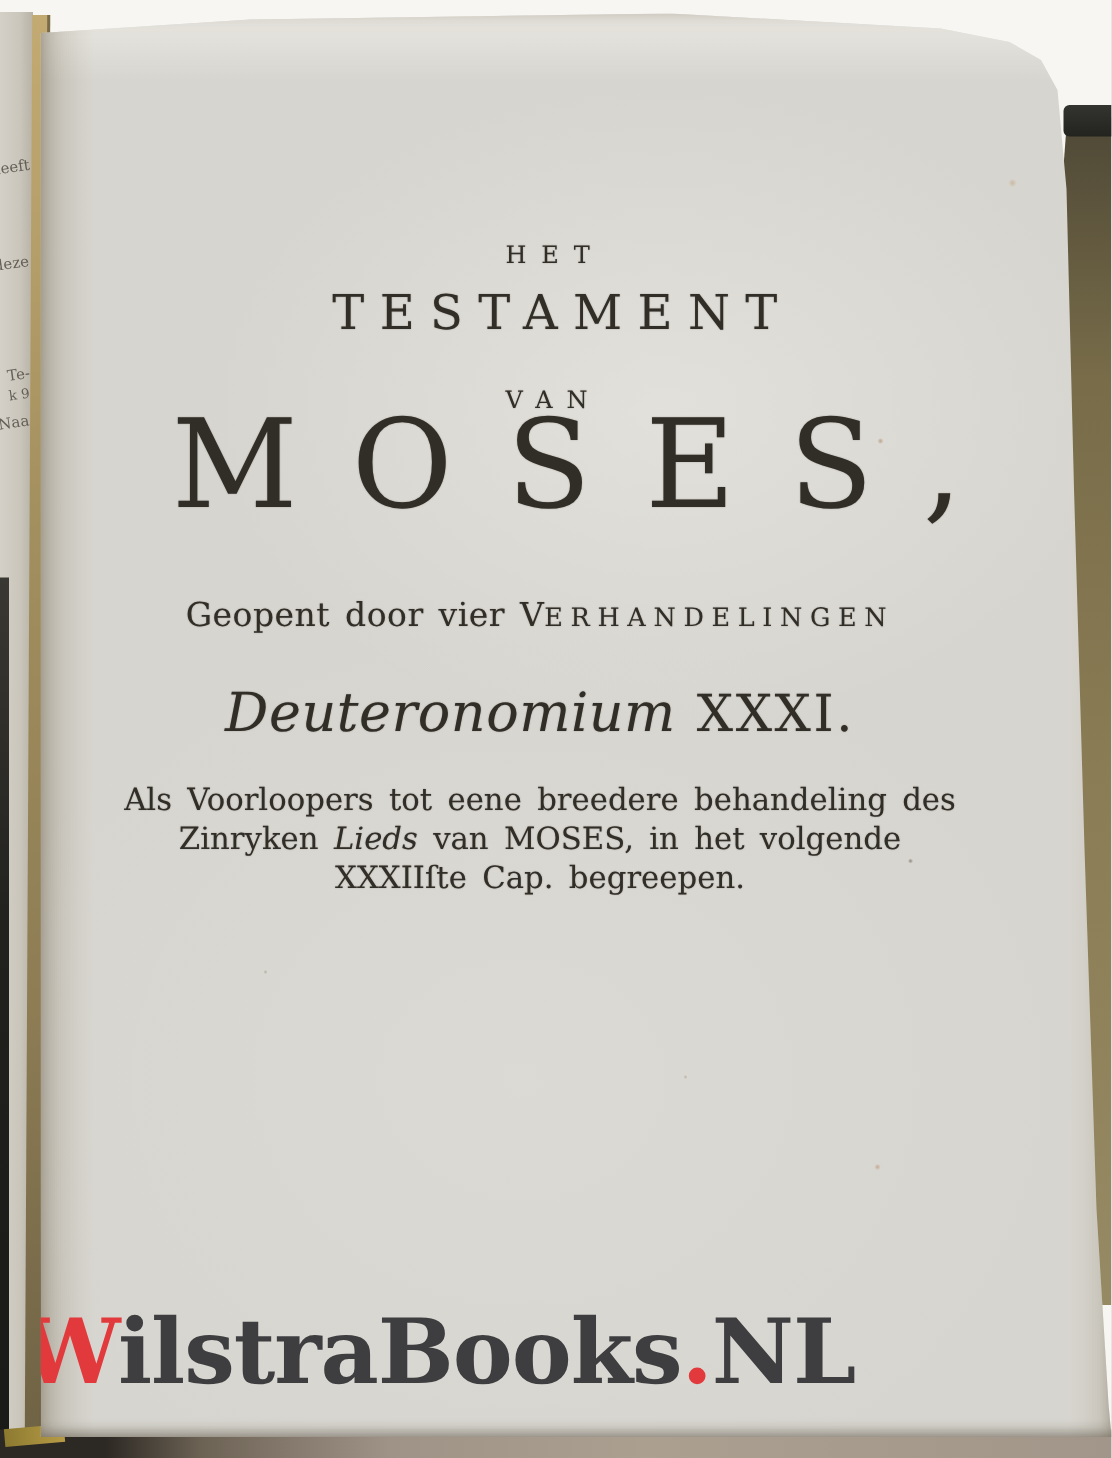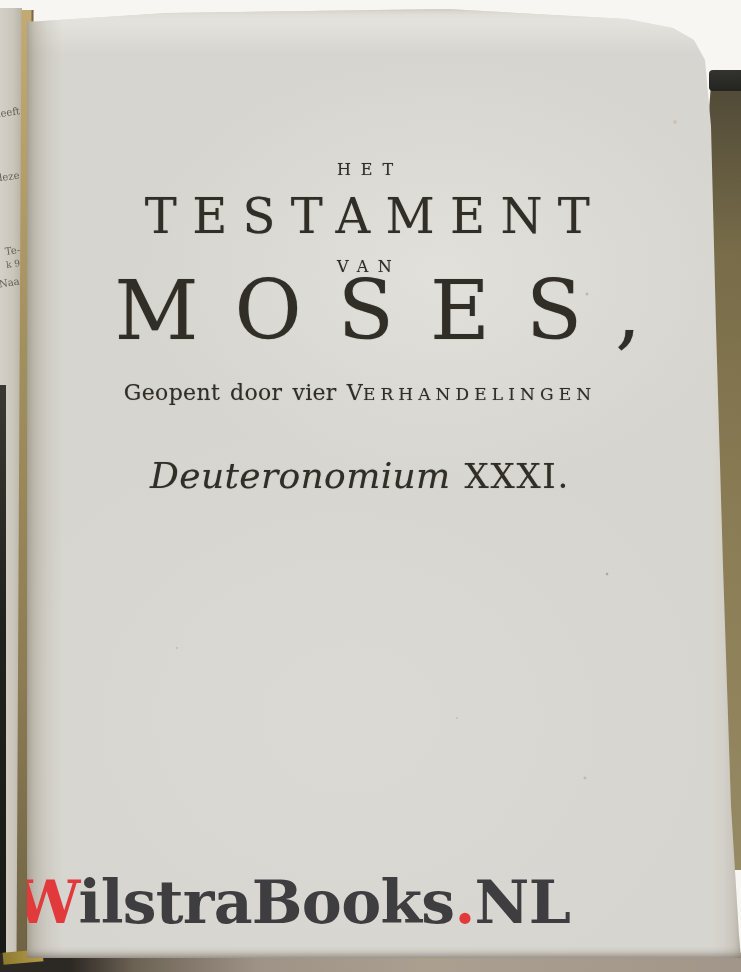--- a/index.html
+++ b/index.html
@@ -90,24 +90,24 @@
       radial-gradient(2px 2px at 430px 712px,rgba(120,110,88,.35),rgba(0,0,0,0) 70%);
   }
 
   
   .print{
     position:absolute;left:-24px;width:714px;text-align:center;
     color:#312d27;line-height:1;
     text-shadow:0 0 1px rgba(49,45,39,.4);
   }
   .l-het{top:156px;font-size:16px;letter-spacing:.62em;padding-left:10px;}
-  .l-testament{top:186px;font-size:48px;letter-spacing:.32em;padding-left:15px;}
+  .l-testament{top:186px;font-size:32px;letter-spacing:.32em;padding-left:15px;}
   .l-van{top:253px;font-size:16px;letter-spacing:.58em;padding-left:9px;text-align:center;}
   .l-moses{top:264px;font-size:82px;letter-spacing:.44em;padding-left:36px;}
-  .l-geopent{top:376px;font-size:22px;letter-spacing:.015em;word-spacing:.12em;}
+  .l-geopent{top:394px;font-size:22px;letter-spacing:.015em;word-spacing:.12em;}
   .sc-rest{font-size:17px;letter-spacing:.3em;}
   .l-over{top:418px;font-size:17px;letter-spacing:.62em;padding-left:11px;}
   .l-deut{top:452px;font-size:36px;}
   .deut-it{font-style:italic;letter-spacing:.01em;}
   .deut-num{font-size:34px;letter-spacing:.05em;margin-left:14px;}
   .l-note{top:514px;font-size:20.5px;line-height:26px;word-spacing:.18em;}
   .note-it{font-style:italic;}
 
   
   .watermark{
@@ -145,17 +145,22 @@
     <div class="print l-het">HET</div>
     <div class="print l-testament">TESTAMENT</div>
     <div class="print l-van">VAN</div>
     <div class="print l-moses">MOSES,</div>
 
     <div class="print l-geopent"><span>Geopent door vier </span><span>V</span><span class="sc-rest">ERHANDELINGEN</span></div>
 
 
     <div class="print l-deut"><span class="deut-it">Deuteronomium</span><span class="deut-num">XXXI.</span></div>
 
+    <div class="print l-note">
+      <div>Als Voorloopers tot eene breedere behandeling des</div>
+      <div><span>Zinryken </span><span class="note-it">Lieds</span><span> van MOSES, in het volgende</span></div>
+      <div>XXXIIſte Cap. begreepen.</div>
+    </div>
 
     <div class="watermark"><span class="wm-red">W</span><span>ilstraBooks</span><span class="wm-red">.</span><span>NL</span></div>
   </div>
 
 </div>
 
 </body></html>

